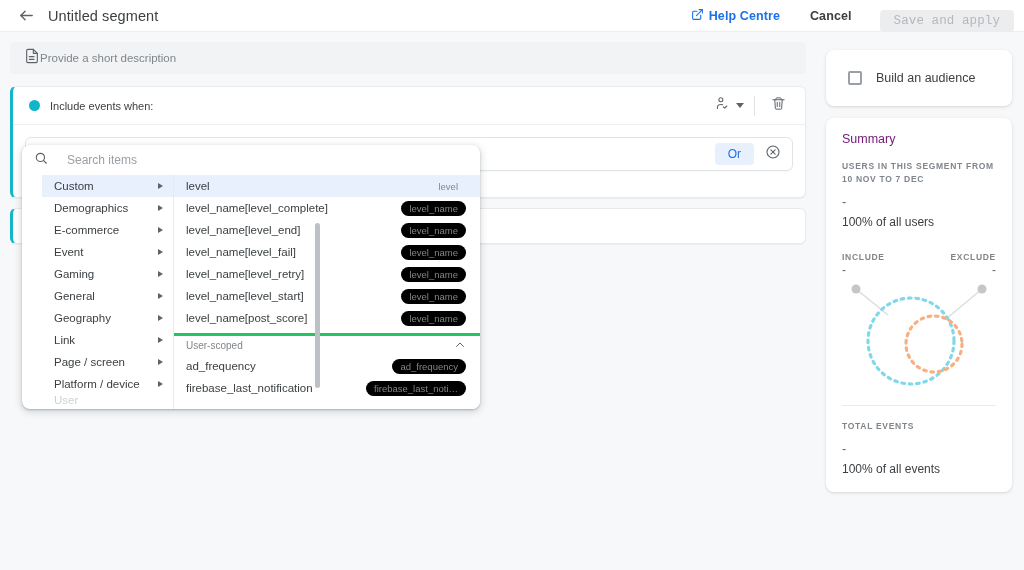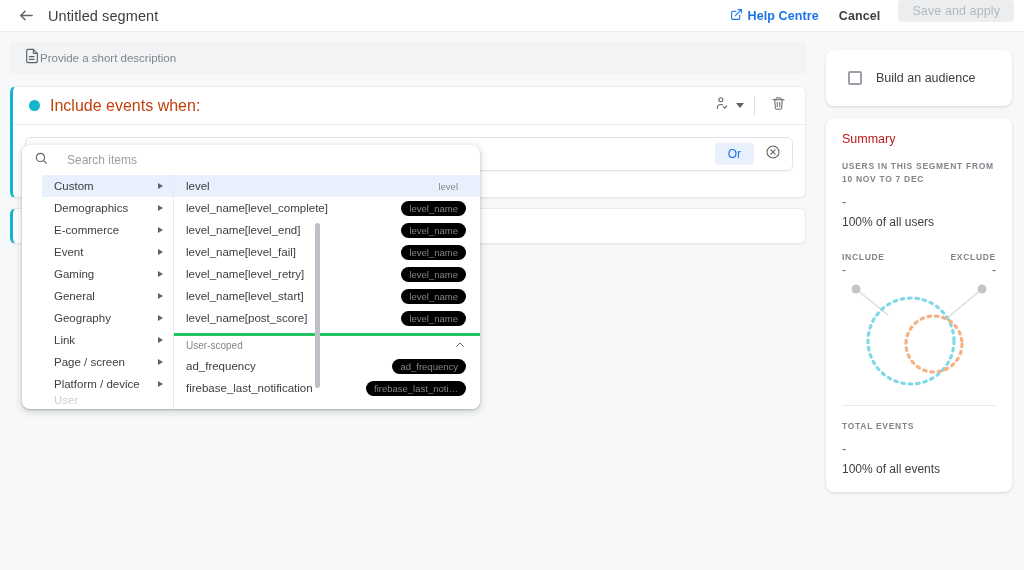--- a/index.html
+++ b/index.html
@@ -26,39 +26,39 @@
     width: 32px; height: 32px; margin-left: 10px;
     display: flex; align-items: center; justify-content: center;
     cursor: pointer; border-radius: 50%;
   }
   .back-btn svg { display:block; }
   .seg-title {
     font-size: 14.5px; color: #3c4043; margin-left: 6px;
     letter-spacing: .1px;
   }
   .topbar-right {
-    margin-left: auto; display: flex; align-items: flex-start; gap: 0px;
+    margin-left: auto; display: flex; align-items: flex-end; gap: 10px;
     padding-right: 10px; height: 32px;
   }
   .help-link {
     display: flex; align-items: center; gap: 5px;
     color: #1a73e8; font-size: 12.5px; font-weight: bold;
     cursor: pointer; padding: 0 10px; height: 32px;
     letter-spacing: .1px;
   }
   .cancel-btn {
     font-size: 12.5px; font-weight: bold; color: #3c4043;
     cursor: pointer; padding: 0 10px; height: 32px;
     display: flex; align-items: center; letter-spacing: .1px;
   }
   .save-btn {
     font-size: 12.5px; color: #b5b9bd; background: #ebedef;
     border: none; border-radius: 4px;
     height: 22px; padding: 0 14px; margin-left: 8px;
-    cursor: default; font-family: Liberation Sans, sans-serif; letter-spacing: .1px;
+    cursor: default; font-family: Liberation Mono, monospace; letter-spacing: .1px;
   }
 
   
   .main {
     position: absolute; left: 0; top: 32px;
     width: 816px; height: 538px;
     padding: 10px;
   }
   .desc-bar {
     height: 32px; background: #f1f3f4; border-radius: 4px;
@@ -76,21 +76,21 @@
   }
   .cond-header {
     height: 38px; display: flex; align-items: center;
     padding: 0 14px 0 16px;
     border-bottom: 1px solid #eceff1;
   }
   .dot {
     width: 11px; height: 11px; border-radius: 50%;
     background: #12b5cb; margin-right: 10px; flex: none;
   }
-  .cond-title { font-size: 16px; color: #c2410c; }
+  .cond-title { font-size: 11px; color: #404040; }
   .cond-actions { margin-left: auto; display: flex; align-items: center; }
   .icon-btn {
     width: 26px; height: 26px; display: flex;
     align-items: center; justify-content: center; cursor: pointer;
     border-radius: 50%;
   }
   .caret-down {
     width: 0; height: 0; border-left: 4px solid transparent;
     border-right: 4px solid transparent; border-top: 5px solid #5f6368;
     margin-left: 2px; cursor: pointer;
@@ -209,21 +209,21 @@
   .audience-panel {
     height: 56px; display: flex; align-items: center; padding: 0 22px;
   }
   .checkbox {
     width: 14px; height: 14px; border: 2px solid #9aa0a6;
     border-radius: 2px; flex: none; cursor: pointer;
   }
   .audience-label { font-size: 12.5px; color: #3c4043; margin-left: 14px; }
 
   .summary-panel { padding: 14px 16px 16px 16px; }
-  .summary-title { font-size: 12.5px; color: #b91c1c; margin-bottom: 14px; }
+  .summary-title { font-size: 12.5px; color: #701a75; margin-bottom: 14px; }
   .cap {
     font-size: 8.5px; font-weight: bold; letter-spacing: .7px;
     color: #80868b; line-height: 1.5; text-transform: uppercase;
   }
   .dash { font-size: 13px; color: #5f6368; margin: 8px 0 6px 0; }
   .pct { font-size: 12px; color: #3c4043; }
 
   .incex {
     display: flex; justify-content: space-between; margin-top: 22px;
   }

